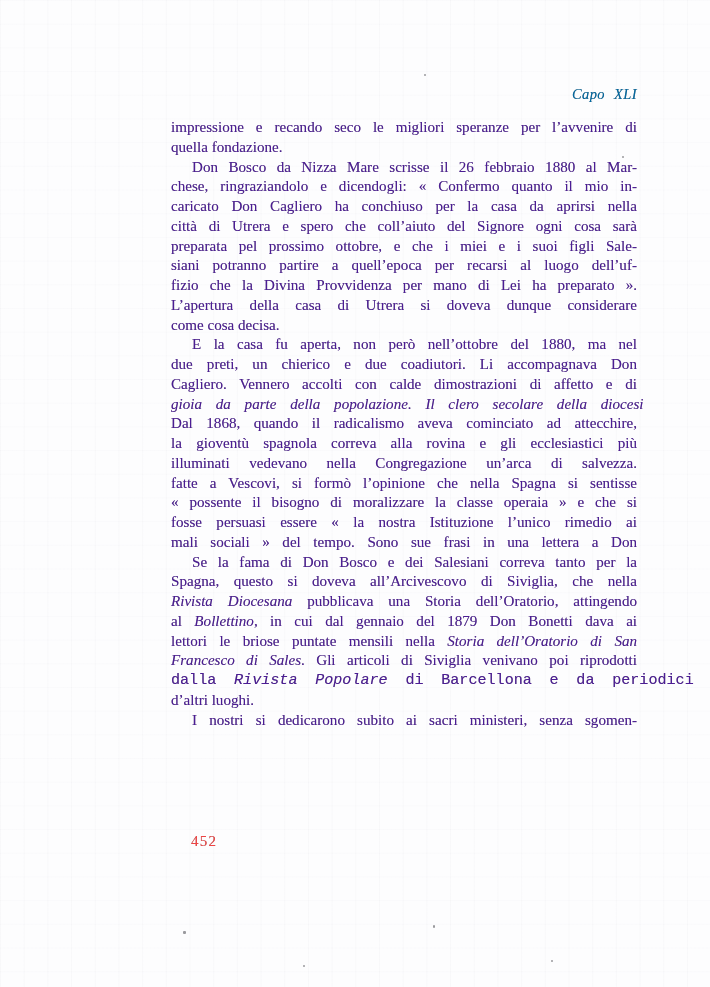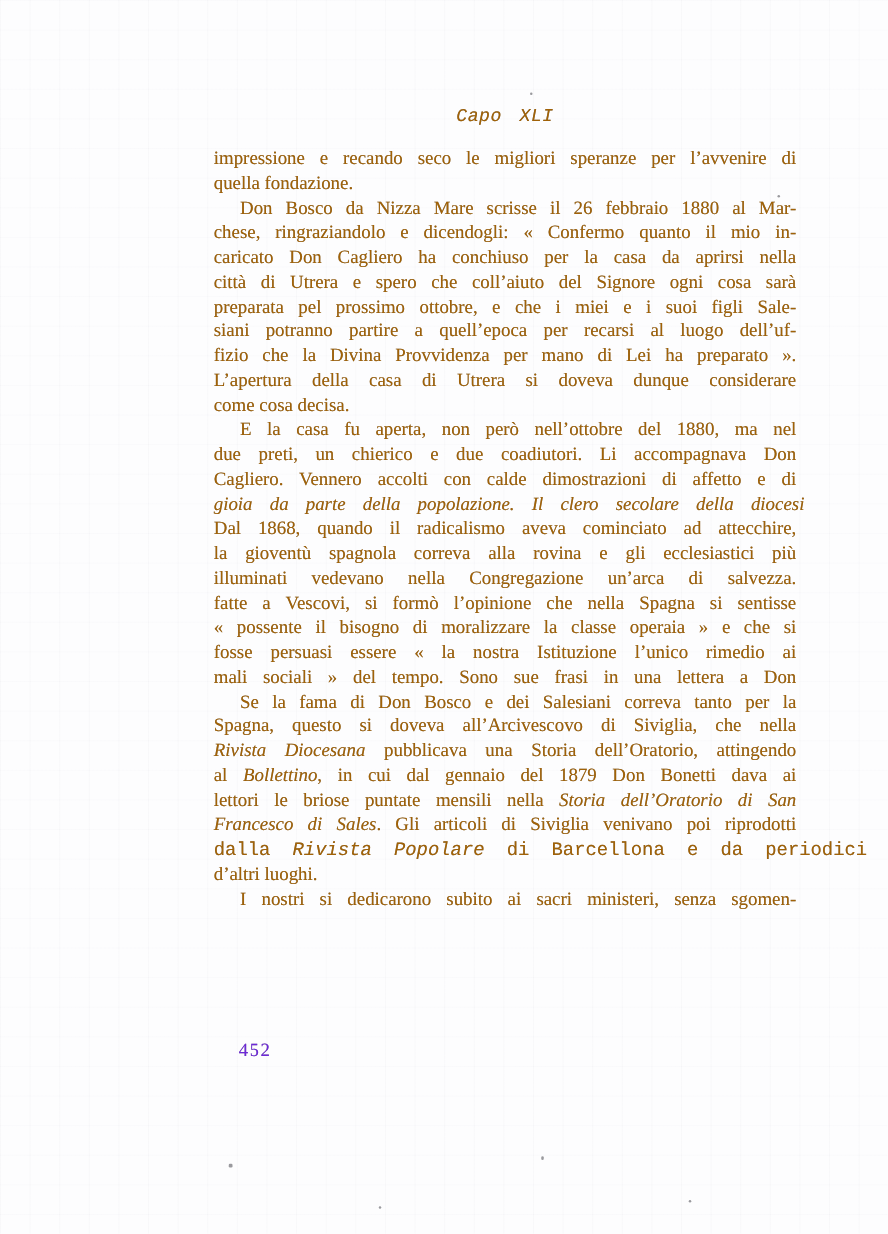--- a/index.html
+++ b/index.html
@@ -16,56 +16,55 @@
       linear-gradient(to right, rgba(60,60,80,0.022) 1px, transparent 1px),
       linear-gradient(to bottom, rgba(60,60,80,0.016) 1px, transparent 1px);
     background-size: 23.7px 23.7px;
     font-family: "Liberation Serif", "DejaVu Serif", serif;
   }
   .chapter-header {
     position: absolute;
     left: 171px;
     top: 86px;
     width: 466px;
-    text-align: center;
+    text-align: right;
     font-style: italic;
     font-size: 14.5px;
     word-spacing: 5px;
     letter-spacing: 0.4px;
-    color: #a16207;
+    color: #0369a1;
     text-shadow: 0 0 0.5px rgba(30,30,30,0.5);
-    font-family: Liberation Mono, monospace;
   }
   .text-block {
     position: absolute;
     left: 171px;
     top: 118px;
     width: 466px;
-    color: #a16207;
+    color: #4c1d95;
   }
   .line {
     height: 19.75px;
     line-height: 19.75px;
     font-size: 15.1px;
     white-space: nowrap;
     text-shadow: 0 0 0.5px rgba(30,30,30,0.45);
   }
   .line.indent {
     padding-left: 21px;
   }
   .line i {
     font-style: italic;
   }
   .page-number {
     position: absolute;
     left: 191px;
     top: 833px;
     font-size: 15px;
     letter-spacing: 1.2px;
-    color: #6d28d9;
+    color: #ef4444;
     text-shadow: 0 0 0.5px rgba(30,30,30,0.45);
   }
   .scan-speck {
     position: absolute;
     background: #9a9a9e;
     border-radius: 1px;
   }
 </style>
 </head>
 <body>

